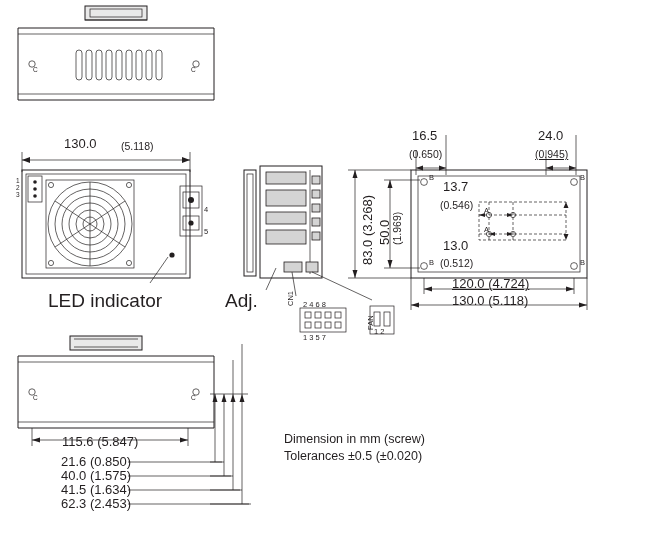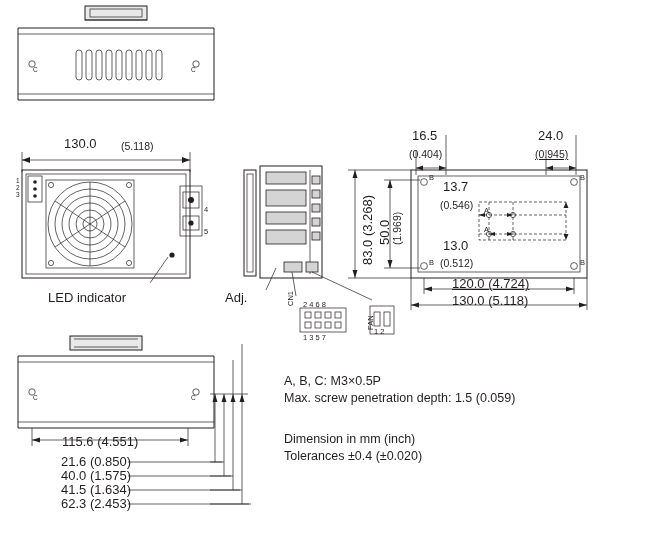--- a/index.html
+++ b/index.html
@@ -1,21 +1,21 @@
 <!DOCTYPE html>
 <html><head>
 <meta charset="utf-8">
 <style>
   html,body{margin:0;padding:0;background:#ffffff;}
   body{width:659px;height:543px;position:relative;font-family:"Liberation Sans",sans-serif;color:#231f20;overflow:hidden;}
   .wrap{position:absolute;left:0;top:0;width:659px;height:543px;}
   .txt{position:absolute;white-space:nowrap;font-family:"Liberation Sans",sans-serif;color:#231f20;}
   .dim{font-size:13px;}
   .dimsm{font-size:10.5px;}
-  .lbl{font-size:13px;}
+  .lbl{font-size:19px;}
   .tiny{font-size:6.5px;}
   .tiny2{font-size:7.5px;}
   .note{font-size:12.5px;line-height:17px;}
   svg{position:absolute;left:0;top:0;}
   .ln{stroke:#231f20;stroke-width:1;fill:none;}
   .thin{stroke:#231f20;stroke-width:0.7;fill:none;}
   .dash{stroke:#231f20;stroke-width:0.7;fill:none;stroke-dasharray:3 2;}
   .fillg{fill:#e9e9e9;stroke:#231f20;stroke-width:1;}
   .fillgr{fill:#d4d4d4;stroke:#231f20;stroke-width:0.8;}
   .fillk{fill:#231f20;stroke:none;}
@@ -263,21 +263,21 @@
 
 <div class="txt lbl" style="left:225px;top:290px;font-weight:normal;">Adj.</div>
 
 <div class="txt tiny2" style="left:286px;top:306px;transform:rotate(-90deg);transform-origin:left top;">CN1</div>
 <div class="txt tiny2" style="left:303px;top:300px;">2 4 6 8</div>
 <div class="txt tiny2" style="left:303px;top:333px;">1 3 5 7</div>
 <div class="txt tiny2" style="left:366px;top:330px;transform:rotate(-90deg);transform-origin:left top;">FAN</div>
 <div class="txt tiny2" style="left:374px;top:327px;">1 2</div>
 
 <div class="txt dim" style="left:412px;top:128px;">16.5</div>
-<div class="txt dimsm" style="left:409px;top:148px;">(0.404)</div>
+<div class="txt dimsm" style="left:409px;top:148px;">(0.650)</div>
 <div class="txt dim" style="left:538px;top:128px;">24.0</div>
 <div class="txt dimsm" style="left:535px;top:148px;text-decoration:underline;">(0.945)</div>
 
 <div class="txt dim" style="left:443px;top:179px;">13.7</div>
 <div class="txt dimsm" style="left:440px;top:199px;">(0.546)</div>
 <div class="txt dim" style="left:443px;top:238px;">13.0</div>
 <div class="txt dimsm" style="left:440px;top:257px;">(0.512)</div>
 
 <div class="txt dim" style="left:360px;top:265px;transform:rotate(-90deg);transform-origin:left top;">83.0 (3.268)</div>
 <div class="txt dim" style="left:377px;top:245px;transform:rotate(-90deg);transform-origin:left top;">50.0</div>
@@ -289,25 +289,23 @@
 <div class="txt tiny2" style="left:429px;top:173px;">B</div>
 <div class="txt tiny2" style="left:580px;top:173px;">B</div>
 <div class="txt tiny2" style="left:429px;top:258px;">B</div>
 <div class="txt tiny2" style="left:580px;top:258px;">B</div>
 <div class="txt tiny2" style="left:484px;top:206px;">A</div>
 <div class="txt tiny2" style="left:484px;top:225px;">A</div>
 
 <div class="txt tiny" style="left:33px;top:394px;">C</div>
 <div class="txt tiny" style="left:191px;top:394px;">C</div>
 
-<div class="txt dim" style="left:62px;top:434px;">115.6 (4.551)</div>
+<div class="txt dim" style="left:62px;top:434px;">115.6 (5.847)</div>
 
 <div class="txt dim" style="left:61px;top:454px;">21.6 (0.850)</div>
 <div class="txt dim" style="left:61px;top:468px;">40.0 (1.575)</div>
 <div class="txt dim" style="left:61px;top:482px;">41.5 (1.634)</div>
 <div class="txt dim" style="left:61px;top:496px;">62.3 (2.453)</div>
 
-<div class="txt note" style="left:284px;top:373px;">A, B, C: M3×0.5P</div>
-<div class="txt note" style="left:284px;top:390px;">Max. screw penetration depth: 1.5 (0.059)</div>
-<div class="txt note" style="left:284px;top:431px;">Dimension in mm (inch)</div>
-<div class="txt note" style="left:284px;top:448px;">Tolerances ±0.4 (±0.020)</div>
+<div class="txt note" style="left:284px;top:431px;">Dimension in mm (screw)</div>
+<div class="txt note" style="left:284px;top:448px;">Tolerances ±0.5 (±0.020)</div>
 
 </div>
 
 </body></html>

